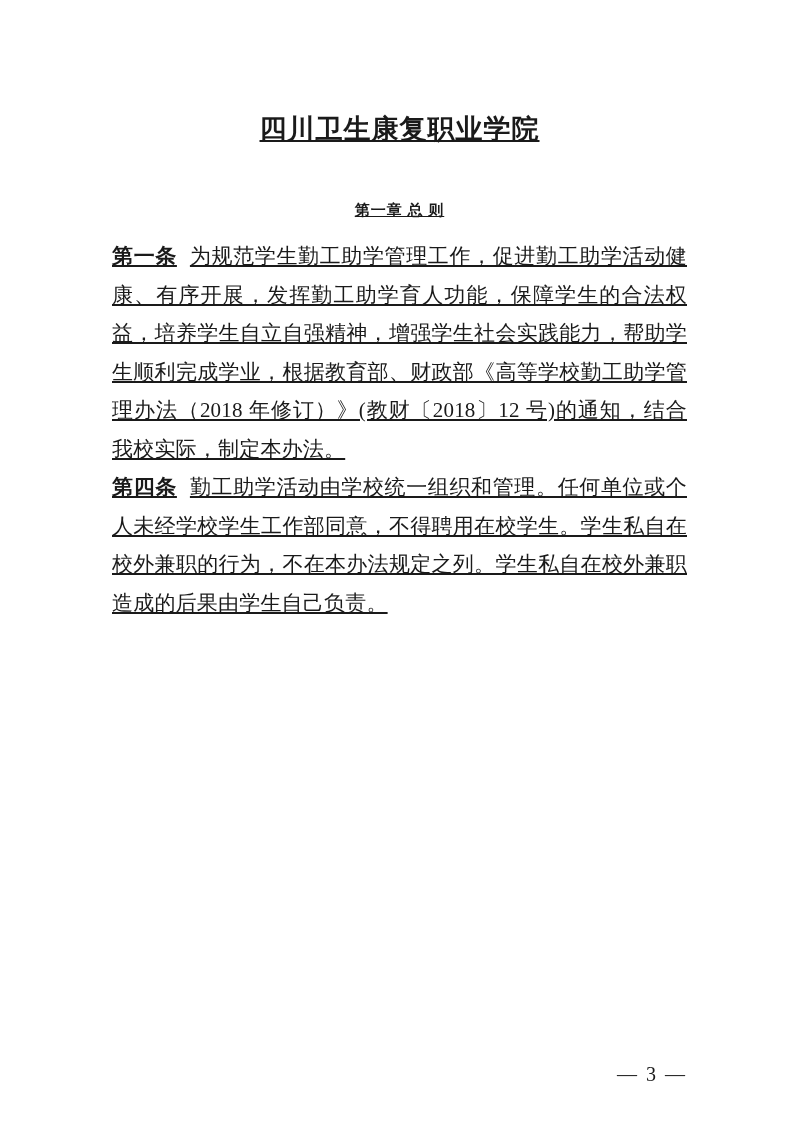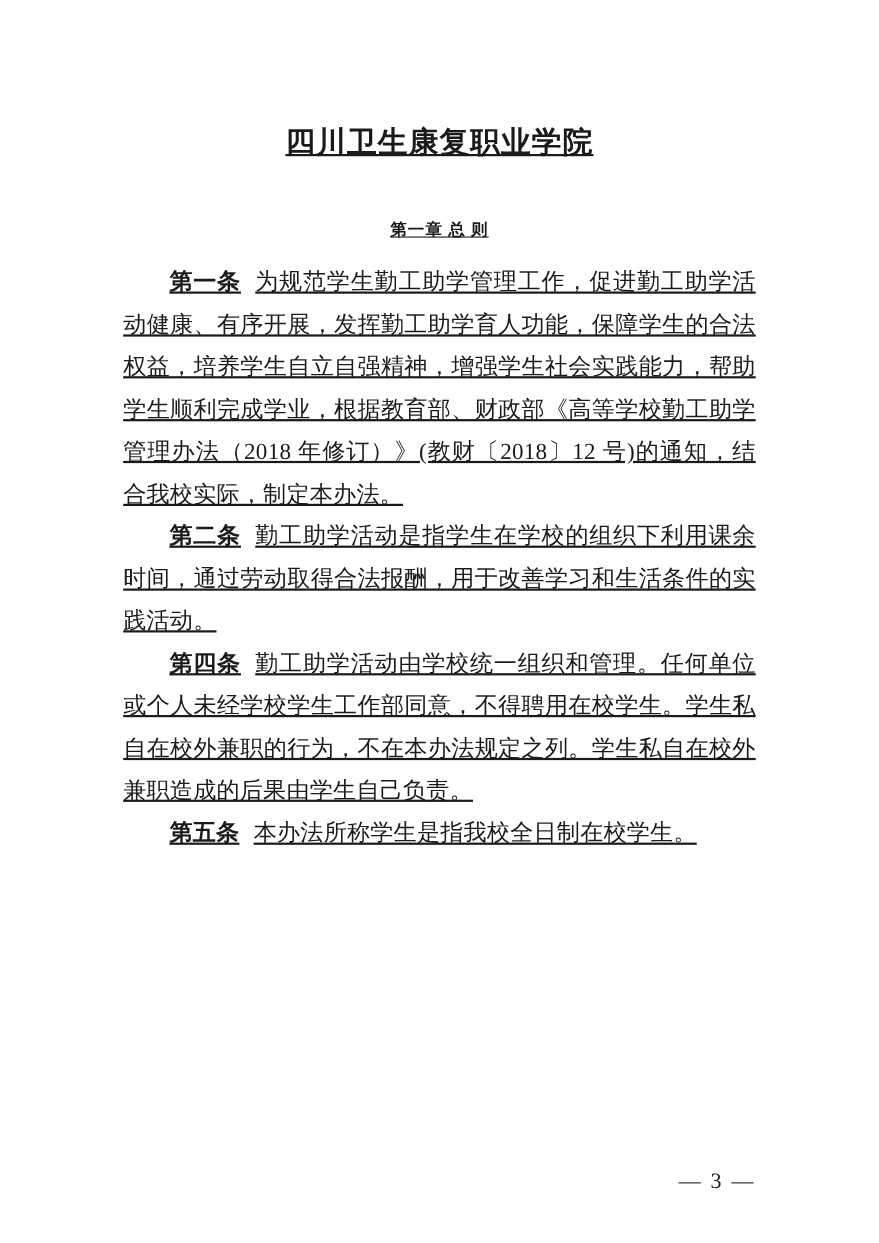--- a/index.html
+++ b/index.html
@@ -51,21 +51,20 @@
     margin: 0;
     font-size: 21px;
     line-height: 38.5px;
     text-align: justify;
     text-justify: inter-ideograph;
     text-indent: 0;
     letter-spacing: 0.2px;
   }
   p.para .art-label {
     font-weight: bold;
-    margin-left: 42px;
     margin-right: 13px;
   }
   .page-number {
     position: absolute;
     right: 112px;
     bottom: 56px;
     font-size: 20px;
     letter-spacing: 2px;
     color: #1a1a1a;
   }
@@ -79,25 +78,19 @@
     <span class="line">四川卫生康复职业学院</span>
   </div>
 
   <div class="chapter-heading">第一章  总  则</div>
 
   <div class="body-block">
     <p class="para">
       <span class="art-label">第一条</span><span>为规范学生勤工助学管理工作，促进勤工助学活动健康、有序开展，发挥勤工助学育人功能，保障学生的合法权益，培养学生自立自强精神，增强学生社会实践能力，帮助学生顺利完成学业，根据教育部、财政部《高等学校勤工助学管理办法（2018 年修订）》(教财〔2018〕12 号)的通知，结合我校实际，制定本办法。</span>
     </p>
     <p class="para">
-      <span class="art-label">第二条</span><span>勤工助学活动是指学生在学校的组织下利用课余时间，通过劳动取得合法报酬，用于改善学习和生活条件的实践活动。</span>
-    </p>
-    <p class="para">
       <span class="art-label">第四条</span><span>勤工助学活动由学校统一组织和管理。任何单位或个人未经学校学生工作部同意，不得聘用在校学生。学生私自在校外兼职的行为，不在本办法规定之列。学生私自在校外兼职造成的后果由学生自己负责。</span>
-    </p>
-    <p class="para">
-      <span class="art-label">第五条</span><span>本办法所称学生是指我校全日制在校学生。</span>
     </p>
   </div>
 
   <div class="page-number">— 3 —</div>
 
 </div>
 
 </body></html>

